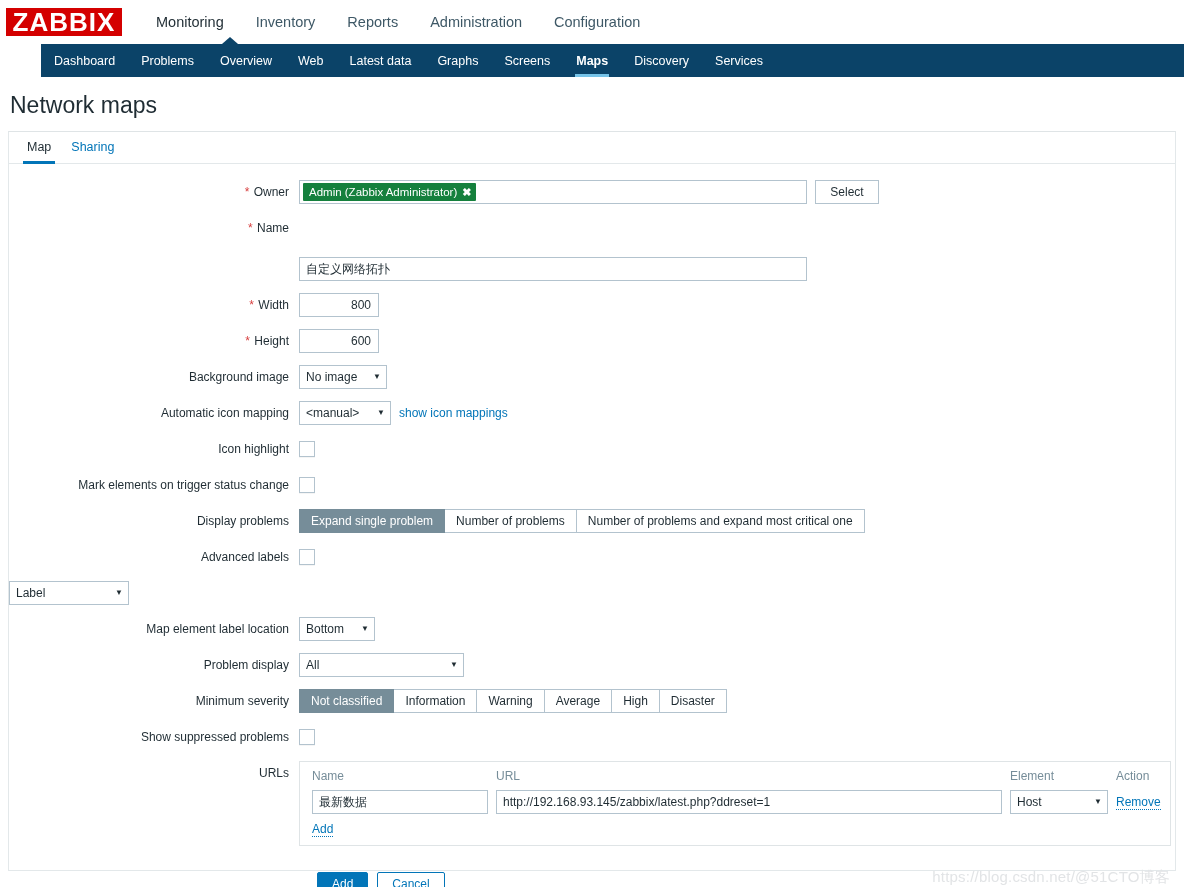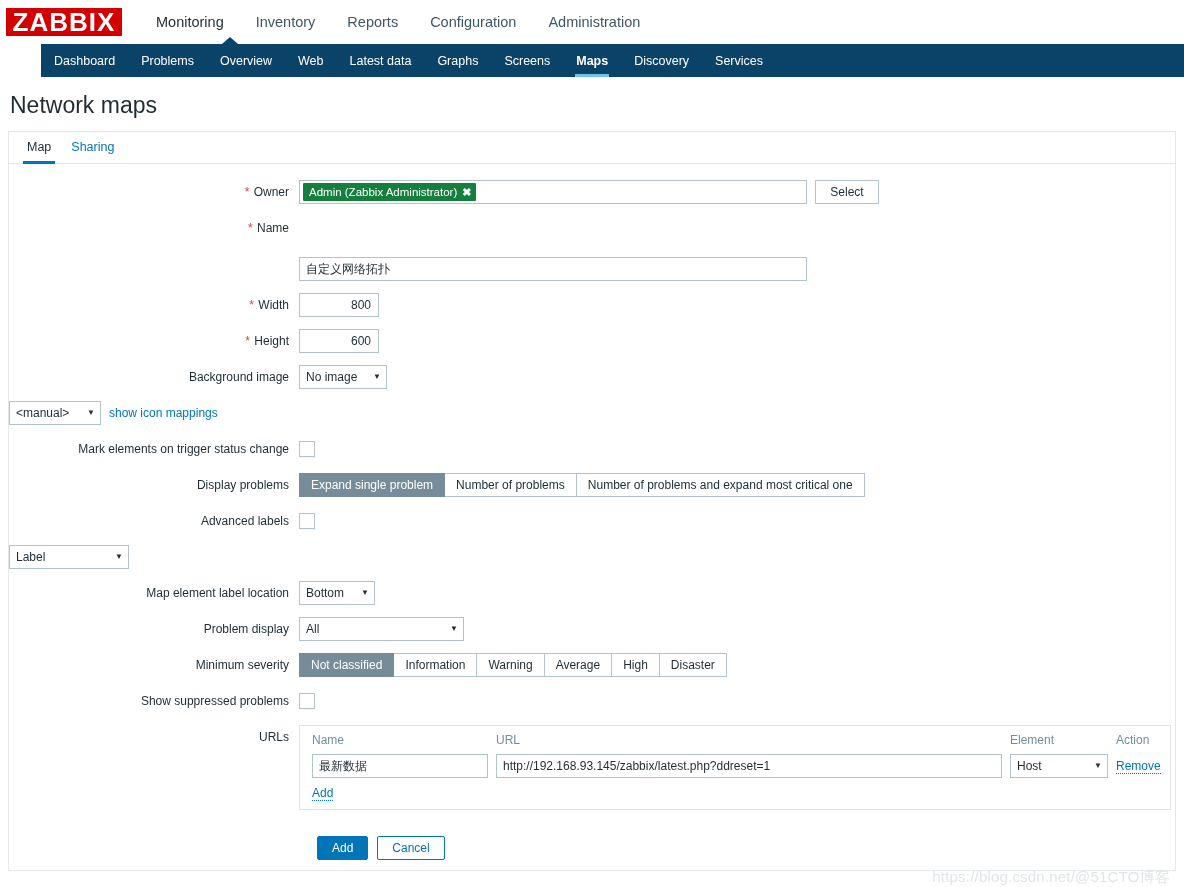--- a/index.html
+++ b/index.html
@@ -328,22 +328,22 @@
 </style>
 </head>
 <body>
 
 <div class="topbar">
   <div class="logo">ZABBIX</div>
   <nav class="mainnav">
     <a class="active">Monitoring</a>
     <a>Inventory</a>
     <a>Reports</a>
+    <a>Administration</a>
     <a>Configuration</a>
-    <a>Administration</a>
   </nav>
 </div>
 
 <div class="subnav">
   <a>Dashboard</a>
   <a>Problems</a>
   <a>Overview</a>
   <a>Web</a>
   <a>Latest data</a>
   <a>Graphs</a>
@@ -404,29 +404,36 @@
       <div class="lbl">Background image</div>
       <div class="ctl">
         <div class="sel sel-bg">
           <span>No image</span>
           <span class="arrow">▼</span>
         </div>
       </div>
     </div>
 
     <div class="row">
+      <div class="lbl">Automatic icon mapping</div>
       <div class="ctl">
         <div class="sel sel-iconmap">
           <span>&lt;manual&gt;</span>
           <span class="arrow">▼</span>
         </div>
         <a class="link">show icon mappings</a>
       </div>
     </div>
 
+    <div class="row">
+      <div class="lbl">Icon highlight</div>
+      <div class="ctl">
+        <span class="cbx"></span>
+      </div>
+    </div>
 
     <div class="row">
       <div class="lbl">Mark elements on trigger status change</div>
       <div class="ctl">
         <span class="cbx"></span>
       </div>
     </div>
 
     <div class="row">
       <div class="lbl">Display problems</div>

